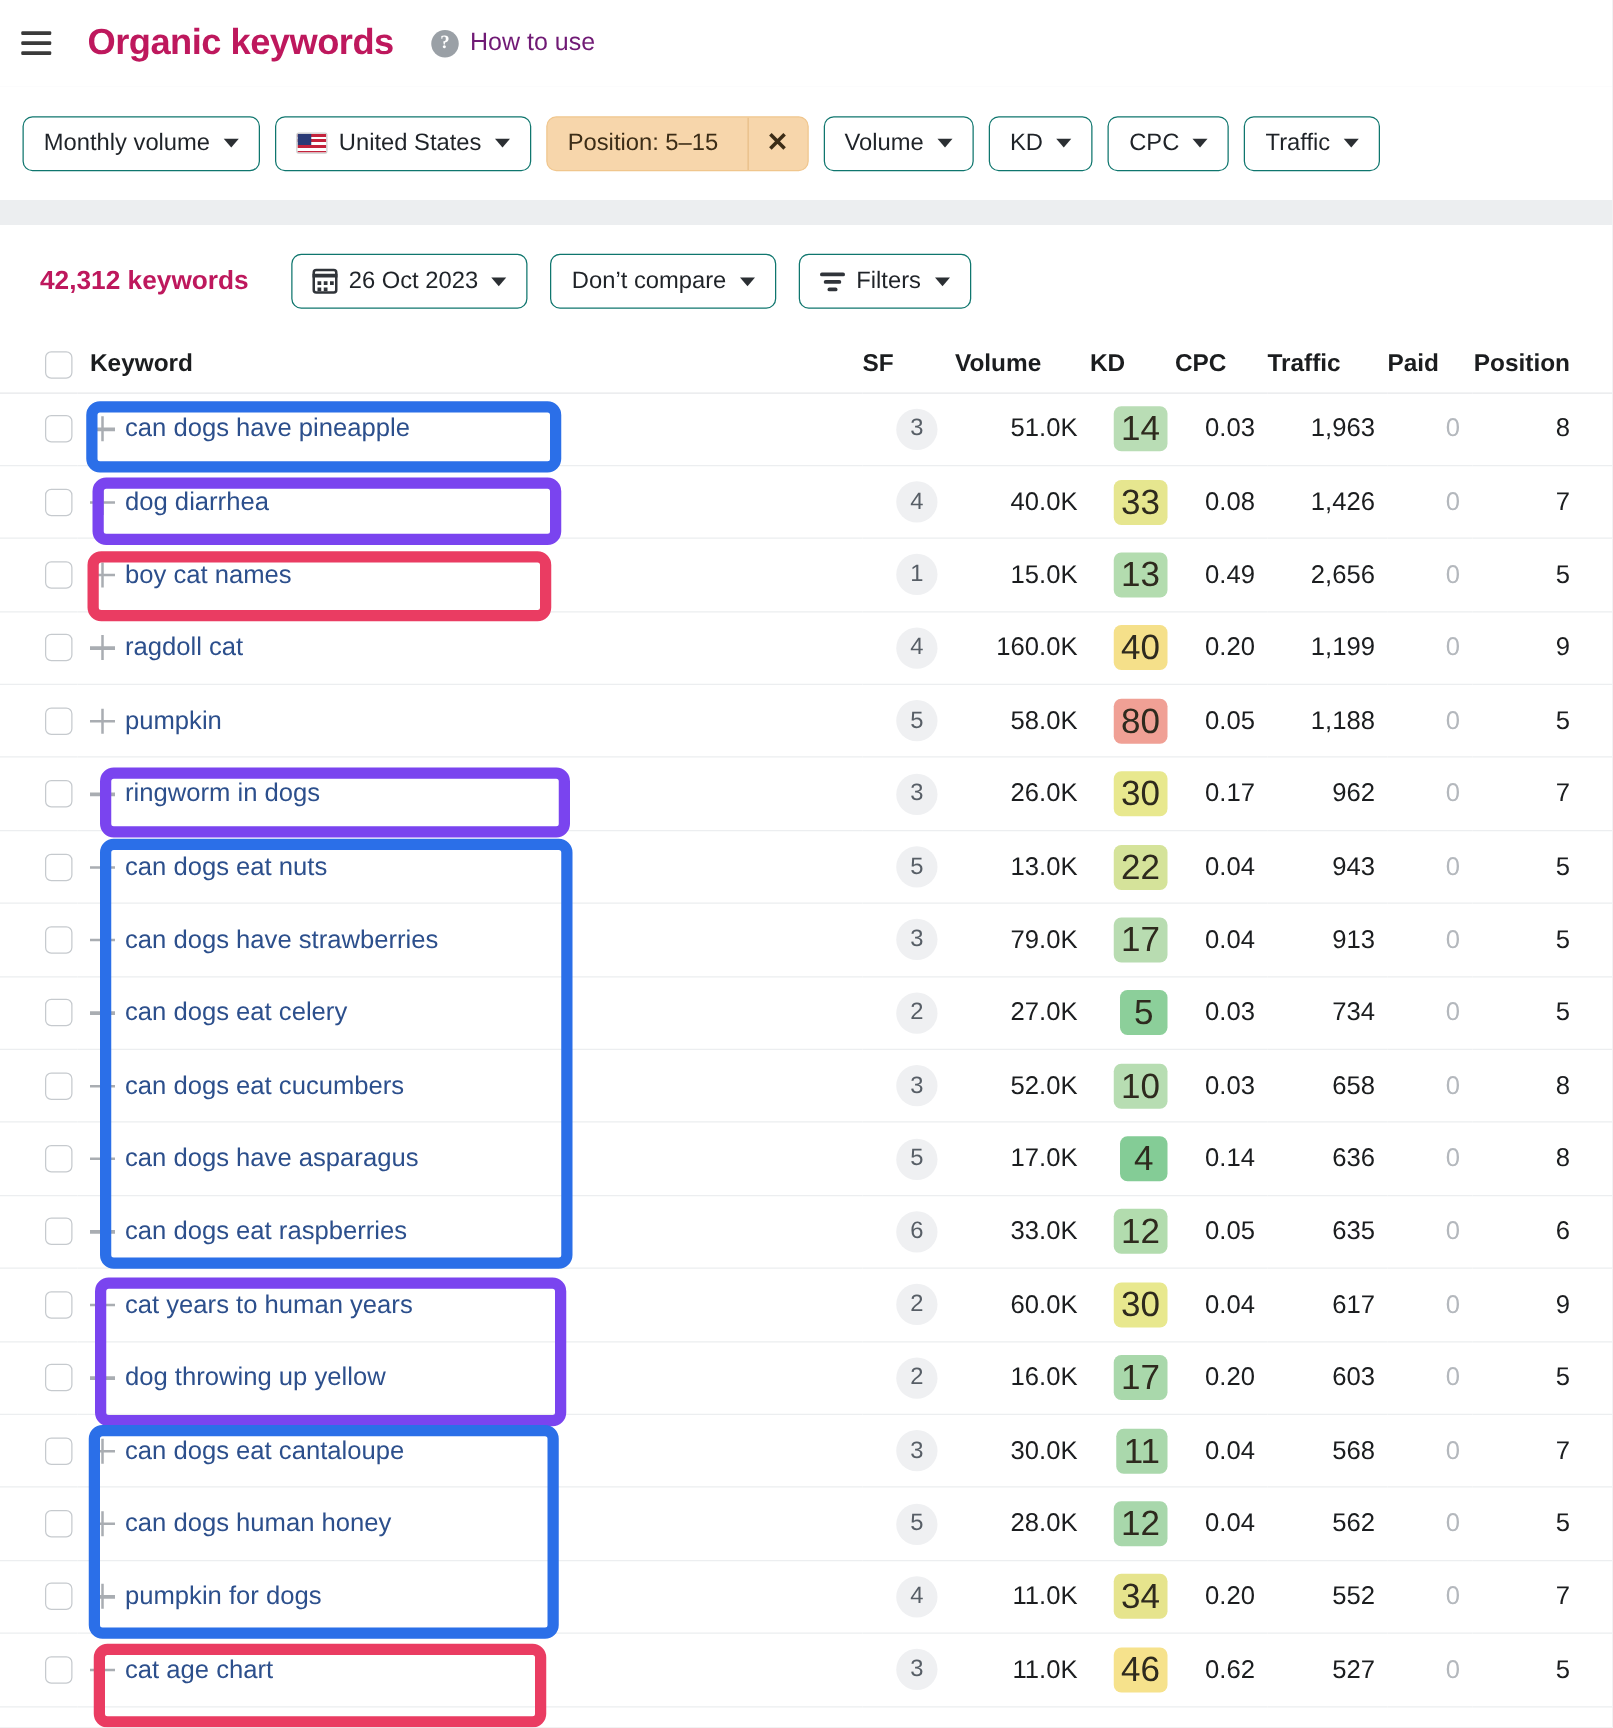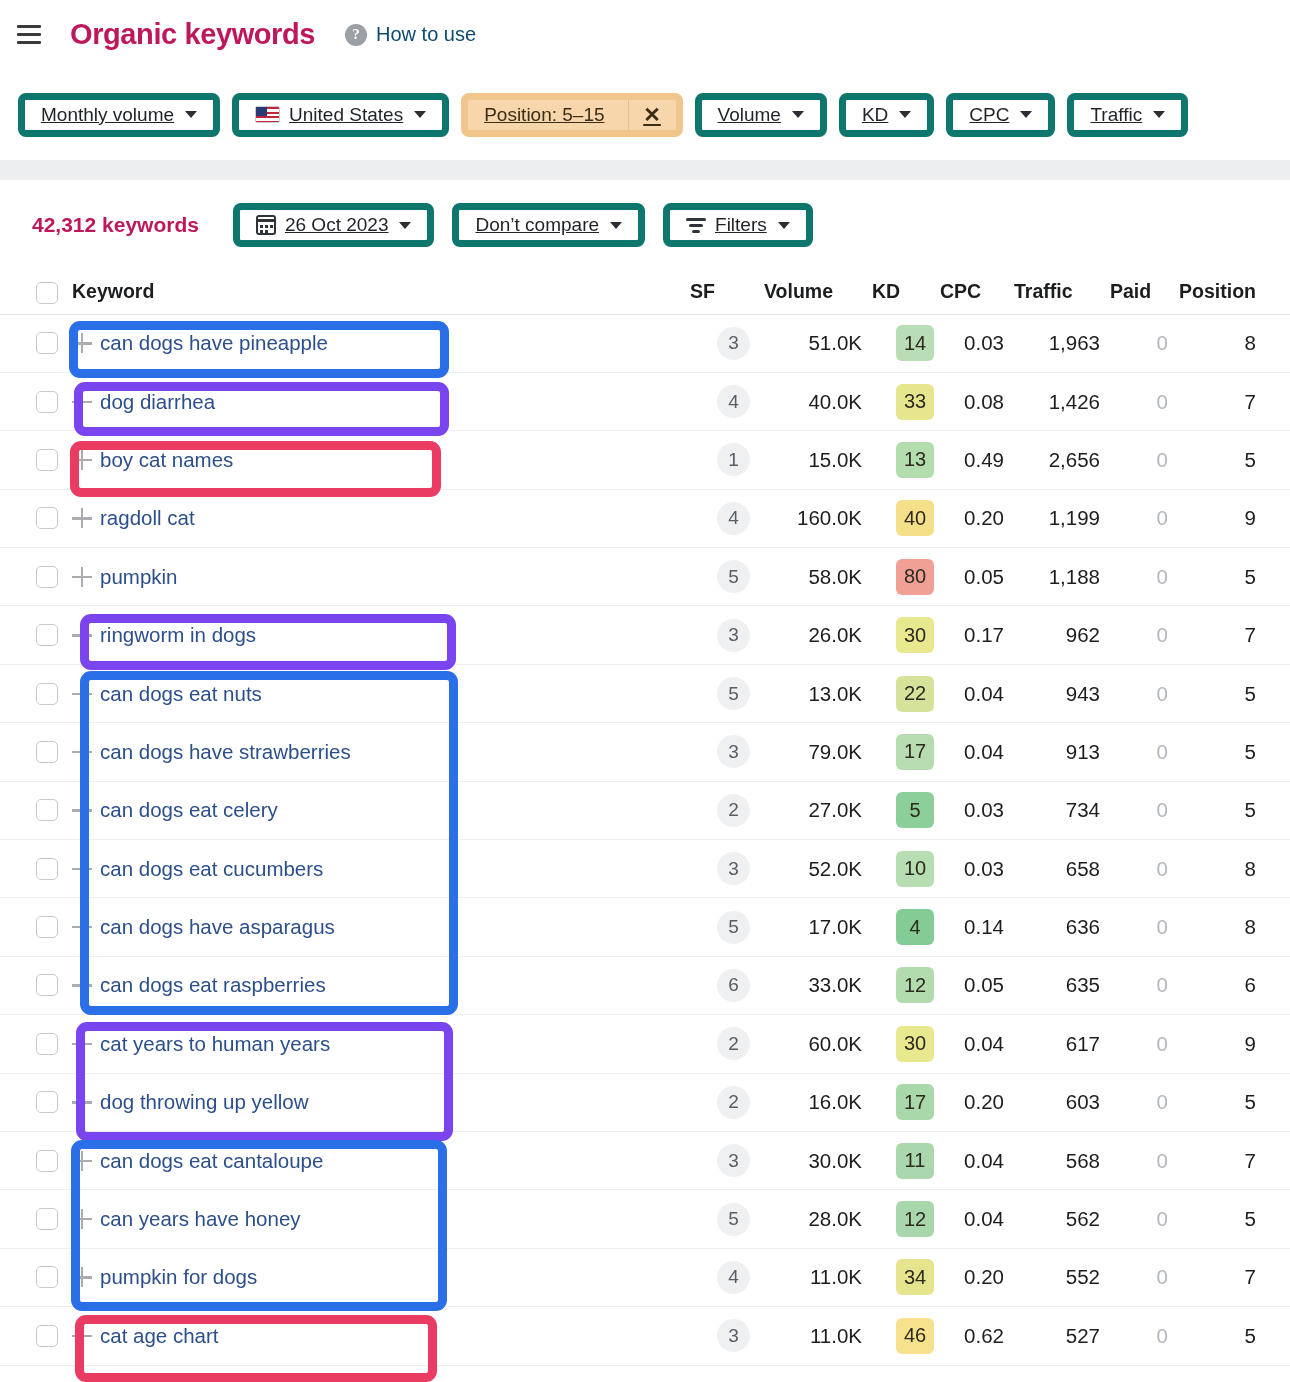--- a/index.html
+++ b/index.html
@@ -18,31 +18,31 @@
     background: #ffffff; display: flex; align-items: center; padding-left: 12px;
   }
   .hamburger { width: 34px; height: 34px; display: flex; flex-direction: column;
     justify-content: center; align-items: center; gap: 5px; cursor: pointer; }
   .hamburger i { display:block; width: 24px; height: 3px; background: #3a3a3a; border-radius: 1px; }
   .page-title { font-size: 29px; font-weight: 700; color: #be185d; letter-spacing: -0.4px; margin-left: 24px; }
   .howto { display: flex; align-items: center; gap: 9px; margin-left: 30px; cursor: pointer; }
   .howto-icon { width: 22px; height: 22px; border-radius: 50%; background: #9aa0a6; color: #fff;
     font-size: 15px; font-weight: 700; display: flex; align-items: center; justify-content: center;
     font-family: "Liberation Serif", serif; }
-  .howto-label { font-size: 20px; color: #0c4a6e; }
+  .howto-label { font-size: 20px; color: #701a75; }
 
   
   .filter-bar {
     position: absolute; left: 0; top: 69px; width: 1290px; height: 91px;
     background: #ffffff; display: flex; align-items: center; padding: 0 18px; gap: 12px;
   }
   .chip {
-    height: 44px; border: 7px solid #0f766e; border-radius: 8px; background: #fff;
+    height: 44px; border: 1px solid #0f766e; border-radius: 8px; background: #fff;
     display: inline-flex; align-items: center; gap: 9px; padding: 0 16px;
-    font-size: 19px; color: #1f2328; cursor: pointer; white-space: nowrap; text-decoration: underline;
+    font-size: 19px; color: #1f2328; cursor: pointer; white-space: nowrap;
   }
   .caret { width: 0; height: 0; border-left: 6px solid transparent; border-right: 6px solid transparent;
     border-top: 7px solid #2b2f33; display: inline-block; margin-left: 2px; }
   .flag {
     width: 25px; height: 17px; border-radius: 2px; overflow: hidden; position: relative;
     background: #ffffff; display: inline-block; flex: none; border: 1px solid #ccc;
   }
   .flag .stripes { position: absolute; inset: 0;
     background: repeating-linear-gradient(to bottom, #c4233c 0 2.3px, #ffffff 2.3px 4.6px); }
   .flag .canton { position: absolute; left: 0; top: 0; width: 11px; height: 9px; background: #2a3a76; }
@@ -97,21 +97,21 @@
   .plus { width: 20px; height: 20px; position: relative; flex: none; }
   .plus::before { content:""; position:absolute; left: 0; top: 9px; width: 20px; height: 2.4px; background: #a9adb2; }
   .plus::after  { content:""; position:absolute; top: 0; left: 8.8px; width: 2.4px; height: 20px; background: #a9adb2; }
   .kw-link { font-size: 20.5px; color: #2c4f8c; cursor: pointer; white-space: nowrap; }
 
   .cell-num { text-align: right; padding-right: 10px !important; font-size: 20.5px; color: #1b1d1f; }
   .cell-pos { text-align: right; padding-right: 34px !important; font-size: 20.5px; color: #1b1d1f; }
   .sf-badge { width: 33px; height: 33px; border-radius: 50%; background: #eff0f2; color: #575e66;
     font-size: 19px; display: inline-flex; align-items: center; justify-content: center; }
   .cell-sf { text-align: right; padding-right: 14px !important; }
-  .kd-badge { min-width: 38px; height: 36px; border-radius: 6px; font-size: 20px; color: #2e2a1e;
+  .kd-badge { min-width: 38px; height: 36px; border-radius: 6px; font-size: 28px; color: #2e2a1e;
     display: inline-flex; align-items: center; justify-content: center; padding: 0 6px; }
   .cell-kd { text-align: right; padding-right: 6px !important; }
   .paid-zero { color: #b4b8bd; }
 
   
   .anno { position: absolute; border-style: solid; border-radius: 11px; pointer-events: none; z-index: 5; }
 </style>
 </head>
 <body>
 
@@ -455,21 +455,21 @@
             <td class="cell-num">0.04</td>
             <td class="cell-num">568</td>
             <td class="cell-num paid-zero">0</td>
             <td class="cell-pos">7</td>
           </tr>
           <tr class="row">
             <td class="cell-cb"><span class="cbox"></span></td>
             <td class="cell-kw">
               <div class="kw-wrap">
                 <span class="plus"></span>
-                <span class="kw-link">can years have honey</span>
+                <span class="kw-link">can dogs human honey</span>
               </div>
             </td>
             <td class="cell-sf"><span class="sf-badge">5</span></td>
             <td class="cell-num">28.0K</td>
             <td class="cell-kd"><span class="kd-badge" style="background: rgb(168, 215, 171);">12</span></td>
             <td class="cell-num">0.04</td>
             <td class="cell-num">562</td>
             <td class="cell-num paid-zero">0</td>
             <td class="cell-pos">5</td>
           </tr>

